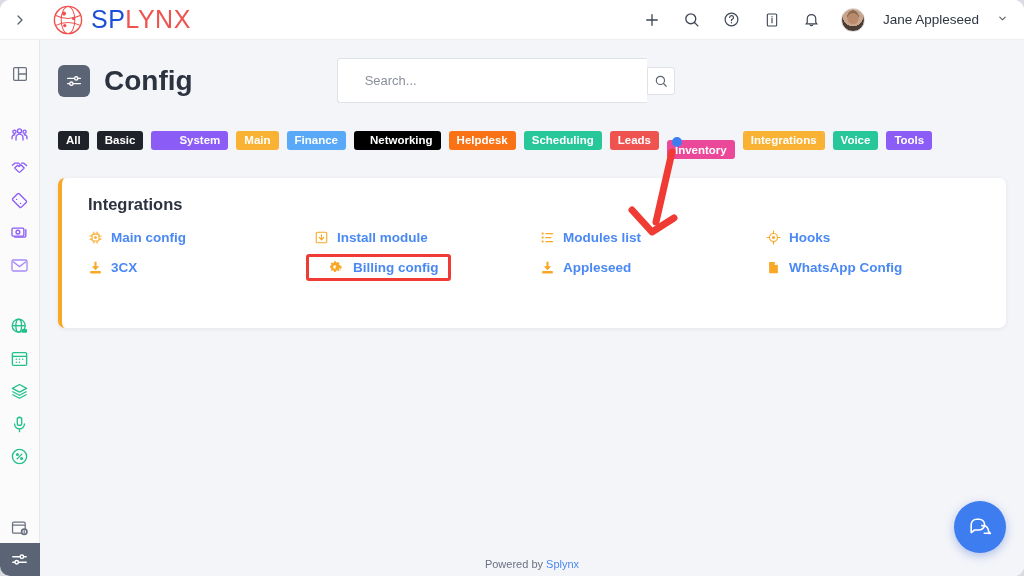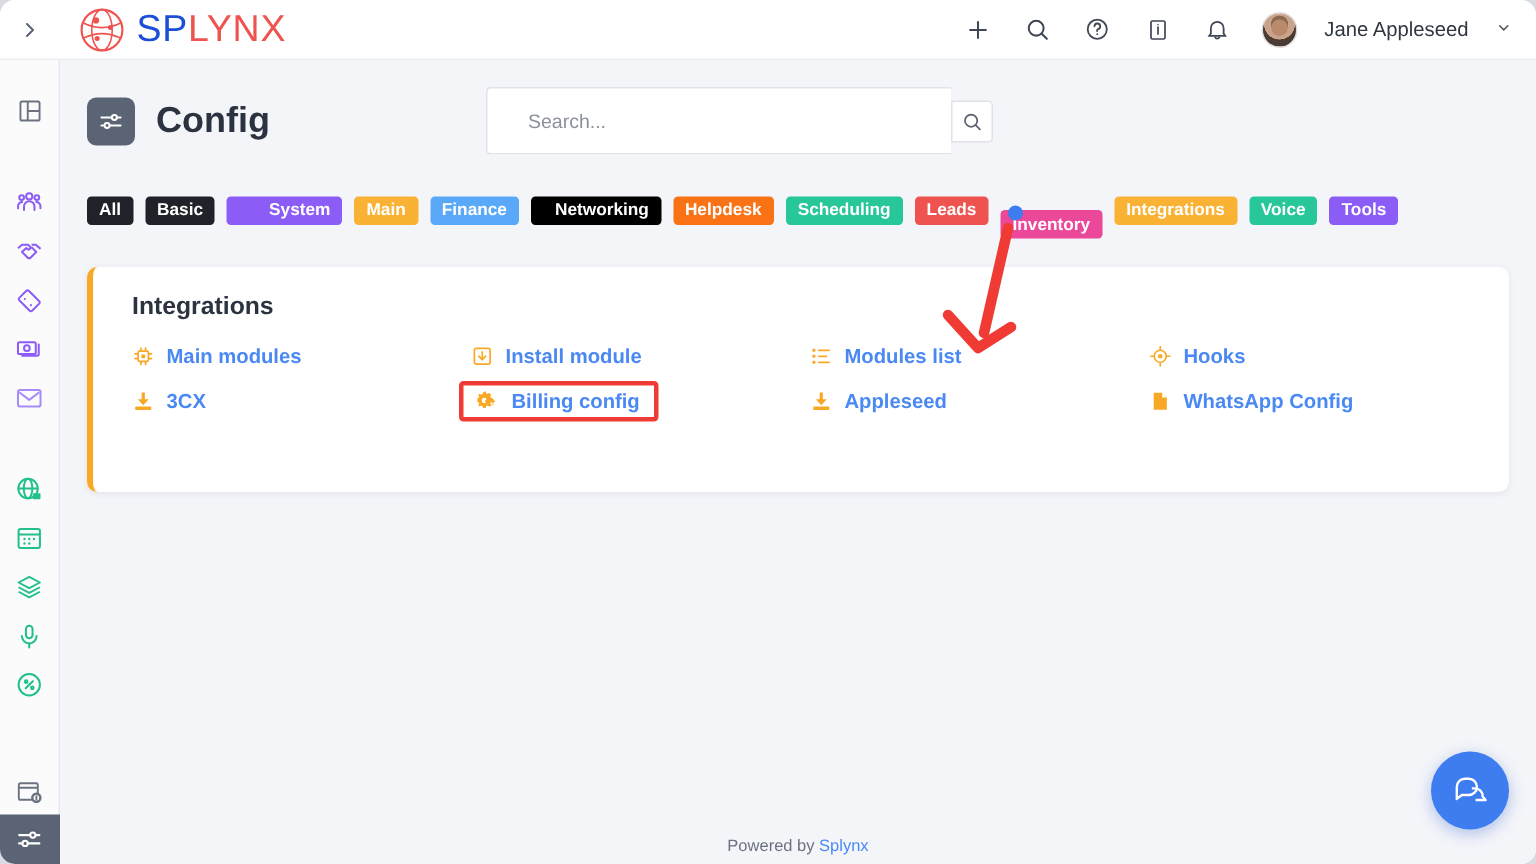--- a/index.html
+++ b/index.html
@@ -72,21 +72,21 @@
   
   .content {
     position: absolute; left: 40px; top: 40px; width: 984px; height: 536px;
     background: #f4f5f9;
   }
   .page-head { display: flex; align-items: center; padding: 18px 18px 0 18px; }
   .page-icon {
     width: 32px; height: 32px; border-radius: 6px; background: #5b6474;
     display: flex; align-items: center; justify-content: center; color: #fff;
   }
-  .page-title { font-size: 24px; font-weight: 700; color: #2c3340; margin-left: 14px; }
+  .page-title { font-size: 28px; font-weight: 700; color: #2c3340; margin-left: 14px; }
   .search-wrap { margin-left: 144px; display: flex; align-items: center; }
   .search-input {
     width: 310px; height: 45px; border: 1px solid #dfe2e8; border-right: none;
     border-radius: 3px 0 0 3px; padding: 0 27px; font-size: 13px; color: #3d4450;
     background: #fff; outline: none;
   }
   .search-input::placeholder { color: #8a909c; }
   .search-btn {
     width: 28px; height: 28px; border: 1px solid #dfe2e8; border-radius: 0 3px 3px 0;
     background: #fff; display: flex; align-items: center; justify-content: center;
@@ -118,21 +118,21 @@
     display: grid;
     grid-template-columns: 226px 226px 226px 226px;
     row-gap: 8px;
   }
   .link-cell { height: 22px; display: flex; align-items: center; }
   .link-item { display: inline-flex; align-items: center; gap: 8px; cursor: pointer; position: relative; }
   .link-icon { width: 15px; height: 15px; display: flex; align-items: center; justify-content: center; color: #f9a825; }
   .link-label { font-size: 13.5px; color: #4a89f3; font-weight: 600; }
   .link-item.highlighted {
     border: 3px solid #ef3b34; border-radius: 3px;
-    padding: 3px 9px 3px 9px; margin-left: -8px;
+    padding: 3px 9px 3px 21px; margin-left: -8px;
   }
 
   
   .annotation { position: absolute; left: 0; top: 0; width: 984px; height: 536px; pointer-events: none; z-index: 30; }
 
   
   .chat-fab {
     position: absolute; right: 18px; bottom: 23px;
     width: 52px; height: 52px; border-radius: 50%;
     background: #3d7df0;
@@ -391,21 +391,21 @@
                   <line x1="9.5" y1="3.2" x2="9.5" y2="5.6"></line>
                   <line x1="14.5" y1="3.2" x2="14.5" y2="5.6"></line>
                   <line x1="9.5" y1="18.4" x2="9.5" y2="20.8"></line>
                   <line x1="14.5" y1="18.4" x2="14.5" y2="20.8"></line>
                   <line x1="3.2" y1="9.5" x2="5.6" y2="9.5"></line>
                   <line x1="3.2" y1="14.5" x2="5.6" y2="14.5"></line>
                   <line x1="18.4" y1="9.5" x2="20.8" y2="9.5"></line>
                   <line x1="18.4" y1="14.5" x2="20.8" y2="14.5"></line>
                 </svg>
               </span>
-              <span class="link-label">Main modules</span>
+              <span class="link-label">Main config</span>
             </div>
           </div>
           <div class="link-cell">
             <div class="link-item">
               <span class="link-icon">
                 <svg width="15" height="15" viewBox="0 0 24 24" fill="none" stroke="currentColor" stroke-width="1.8" stroke-linecap="round" stroke-linejoin="round">
                   <rect x="3.6" y="3.6" width="16.8" height="16.8" rx="2"></rect>
                   <line x1="12" y1="7.4" x2="12" y2="15.4"></line>
                   <polyline points="8.4,11.8 12,15.6 15.6,11.8"></polyline>
                 </svg>

